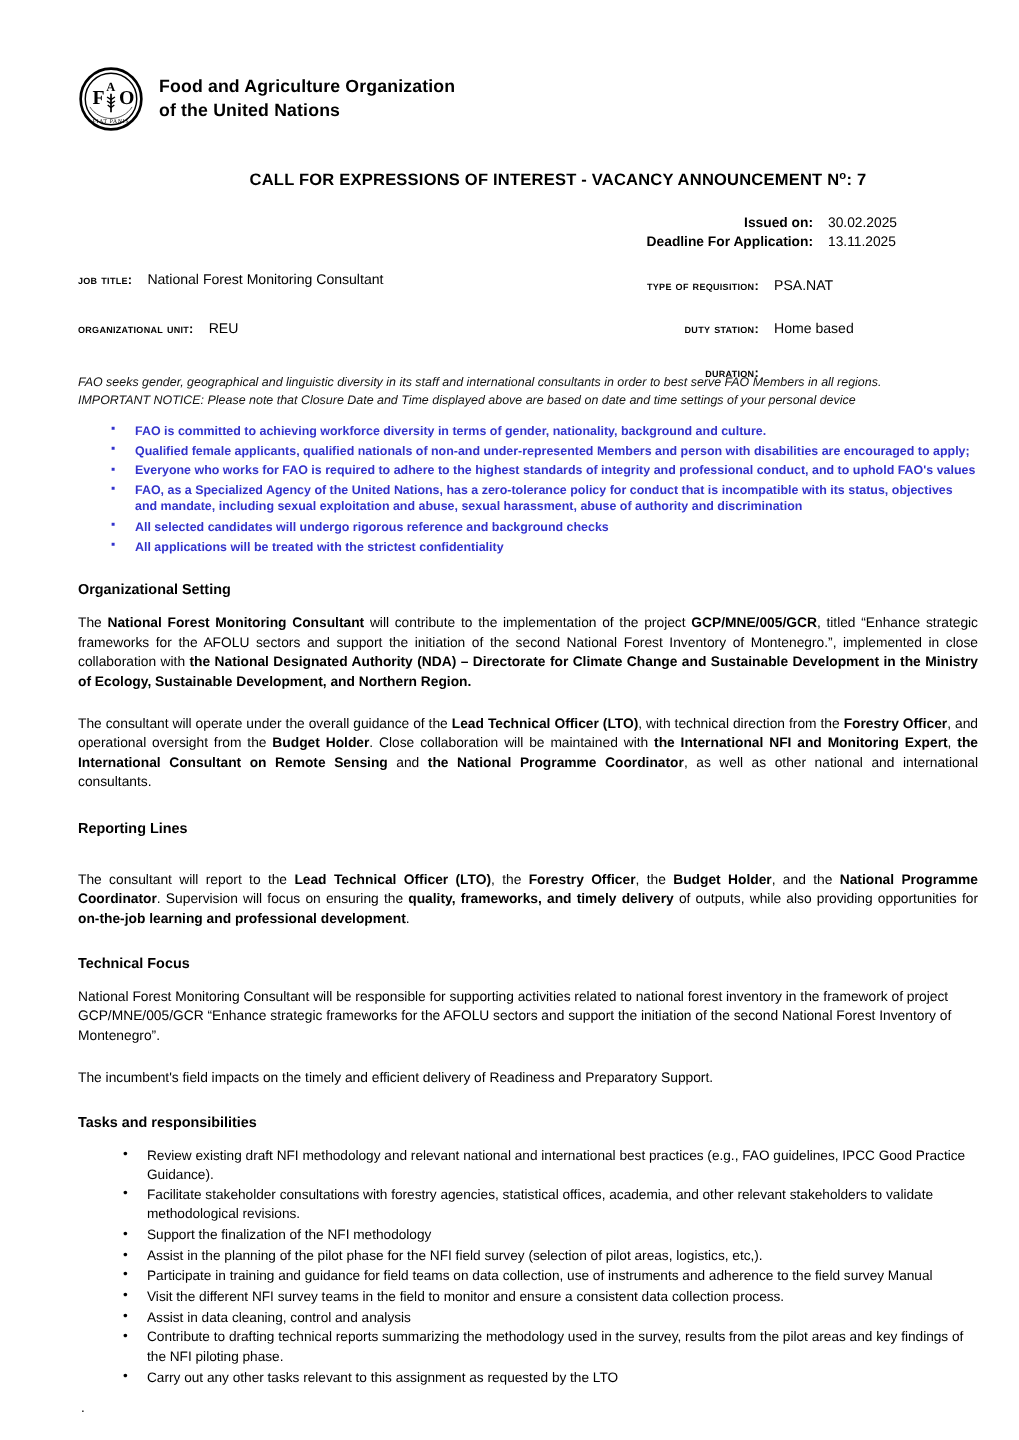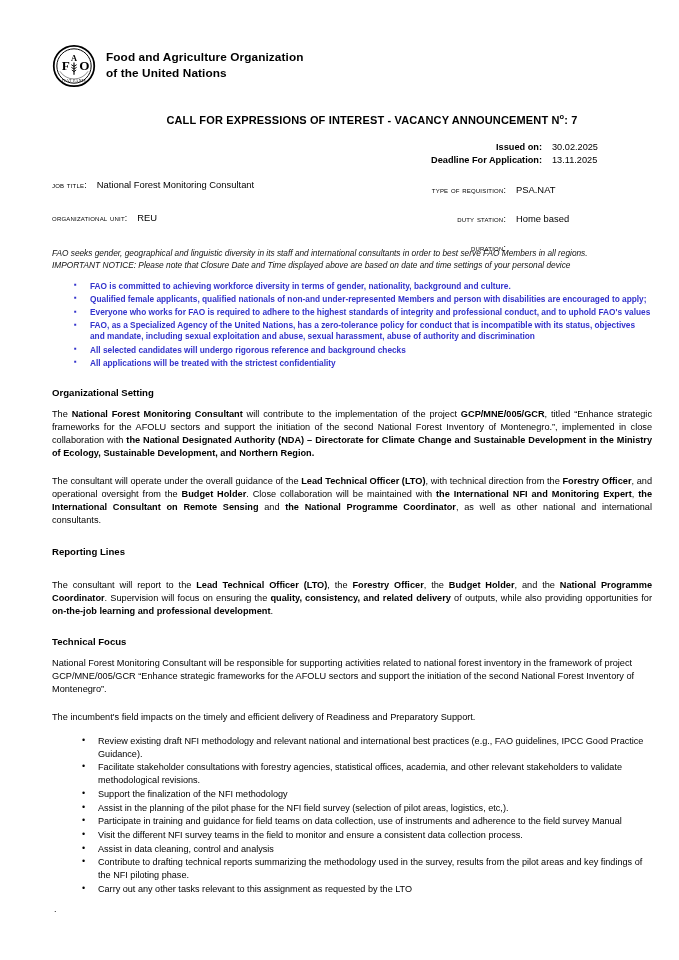--- a/index.html
+++ b/index.html
@@ -107,21 +107,21 @@
   }
   .meta-line {
     display: flex;
     align-items: baseline;
     margin-bottom: 11px;
   }
   .meta-line.right {
     justify-content: flex-start;
   }
   .smallcaps {
-    font-weight: normal;
+    font-weight: bold;
     font-size: 8.6px;
     font-variant: small-caps;
     text-transform: lowercase;
     letter-spacing: 0.2px;
     white-space: nowrap;
     text-align: center;
   }
   .smallcaps::first-letter { font-size: 8.6px; }
   .meta-left .smallcaps { width: auto; }
   .meta-val {
@@ -297,27 +297,28 @@
         <li>All applications will be treated with the strictest confidentiality</li>
       </ul>
 
     <div class="section-head">Organizational Setting</div>
     <p class="body">The <b>National Forest Monitoring Consultant</b> will contribute to the implementation of the project <b>GCP/MNE/005/GCR</b>, titled “Enhance strategic frameworks for the AFOLU sectors and support the initiation of the second National Forest Inventory of Montenegro.”, implemented in close collaboration with <b>the National Designated Authority (NDA) – Directorate for Climate Change and Sustainable Development in the  Ministry of Ecology, Sustainable Development, and Northern Region.</b></p>
     <div class="gap-sm"></div>
     <p class="body">The consultant will operate under the overall guidance of the <b>Lead Technical Officer (LTO)</b>, with technical direction from the <b>Forestry Officer</b>, and operational oversight from the <b>Budget Holder</b>. Close collaboration will be maintained with <b>the International NFI and Monitoring Expert</b>, <b>the International Consultant on Remote Sensing</b> and <b>the National Programme Coordinator</b>, as well as other national and international consultants.</p>
 
     <div class="section-head">Reporting Lines</div>
     <div class="gap-md"></div>
-    <p class="body">The consultant will report to the <b>Lead Technical Officer (LTO)</b>, the <b>Forestry Officer</b>, the <b>Budget Holder</b>, and the <b>National Programme Coordinator</b>. Supervision will focus on ensuring the <b>quality, consistency, and related delivery</b> of outputs, while also providing opportunities for <b>on-the-job learning and professional development</b>.</p>
+    <p class="body">The consultant will report to the <b>Lead Technical Officer (LTO)</b>, the <b>Forestry Officer</b>, the <b>Budget Holder</b>, and the <b>National Programme Coordinator</b>. Supervision will focus on ensuring the <b>quality, frameworks, and timely delivery</b> of outputs, while also providing opportunities for <b>on-the-job learning and professional development</b>.</p>
 
     <div class="section-head">Technical Focus</div>
     <p class="body left">National Forest Monitoring Consultant will be responsible for supporting activities related to national forest inventory in the framework of project GCP/MNE/005/GCR “Enhance strategic frameworks for the AFOLU sectors and support the initiation of the second National Forest Inventory of Montenegro”.</p>
     <div class="gap-sm"></div>
     <p class="body left">The incumbent's field impacts on the timely and efficient delivery of Readiness and Preparatory Support.</p>
 
+    <div class="section-head">Tasks and responsibilities</div>
     <ul class="task-list" id="tasks-list">
         <li>Review existing draft NFI methodology and relevant national and international best practices (e.g., FAO guidelines, IPCC Good Practice Guidance).</li>
         <li>Facilitate stakeholder consultations with forestry agencies, statistical offices, academia, and other relevant stakeholders to validate methodological revisions.</li>
         <li>Support the finalization of the NFI methodology</li>
         <li>Assist in the planning of the pilot phase for the NFI field survey (selection of pilot areas, logistics, etc,).</li>
         <li>Participate in training and guidance for field teams on data collection, use of instruments and adherence to the field survey Manual</li>
         <li>Visit the different NFI survey teams in the field to monitor and ensure a consistent data collection process.</li>
         <li>Assist in data cleaning, control and analysis</li>
         <li>Contribute to drafting technical reports summarizing the methodology used in the survey, results from the pilot areas and key findings of the NFI piloting phase.</li>
         <li>Carry out any other tasks relevant to this assignment as requested by the LTO</li>

